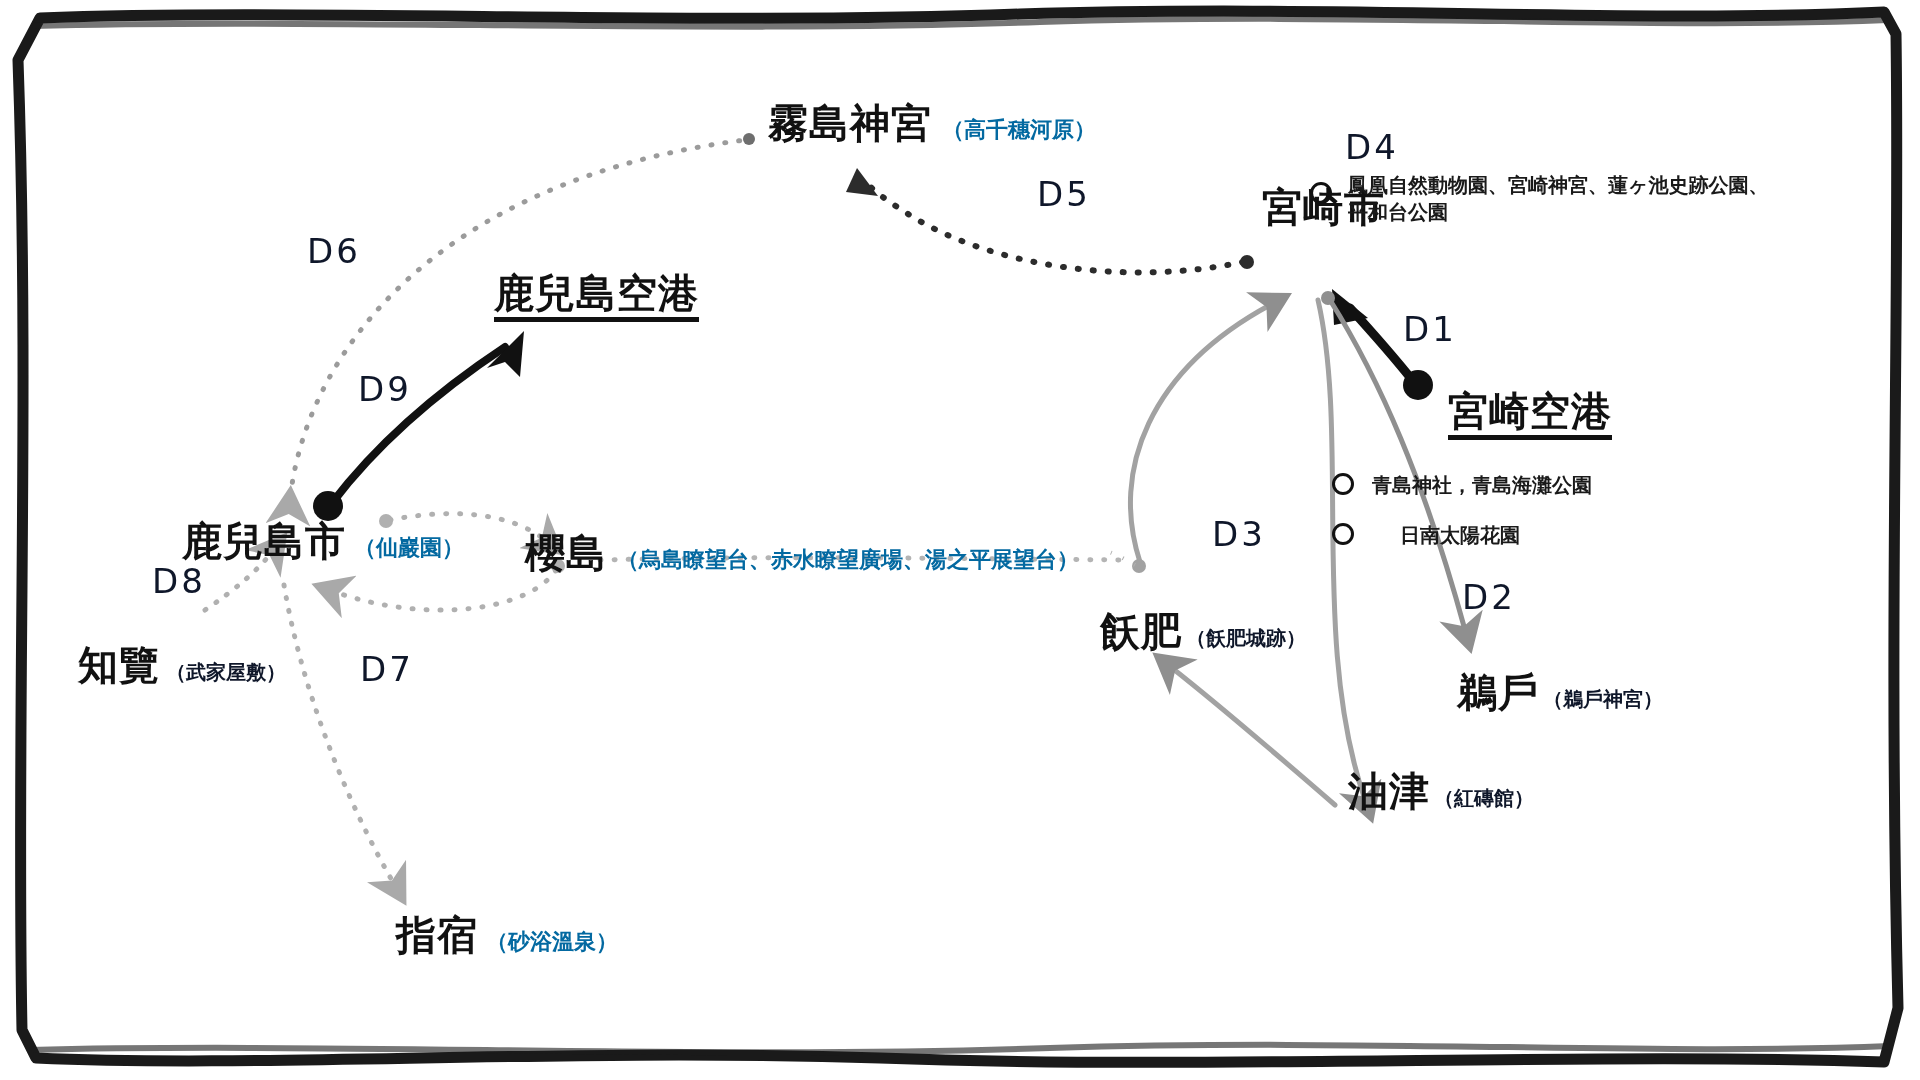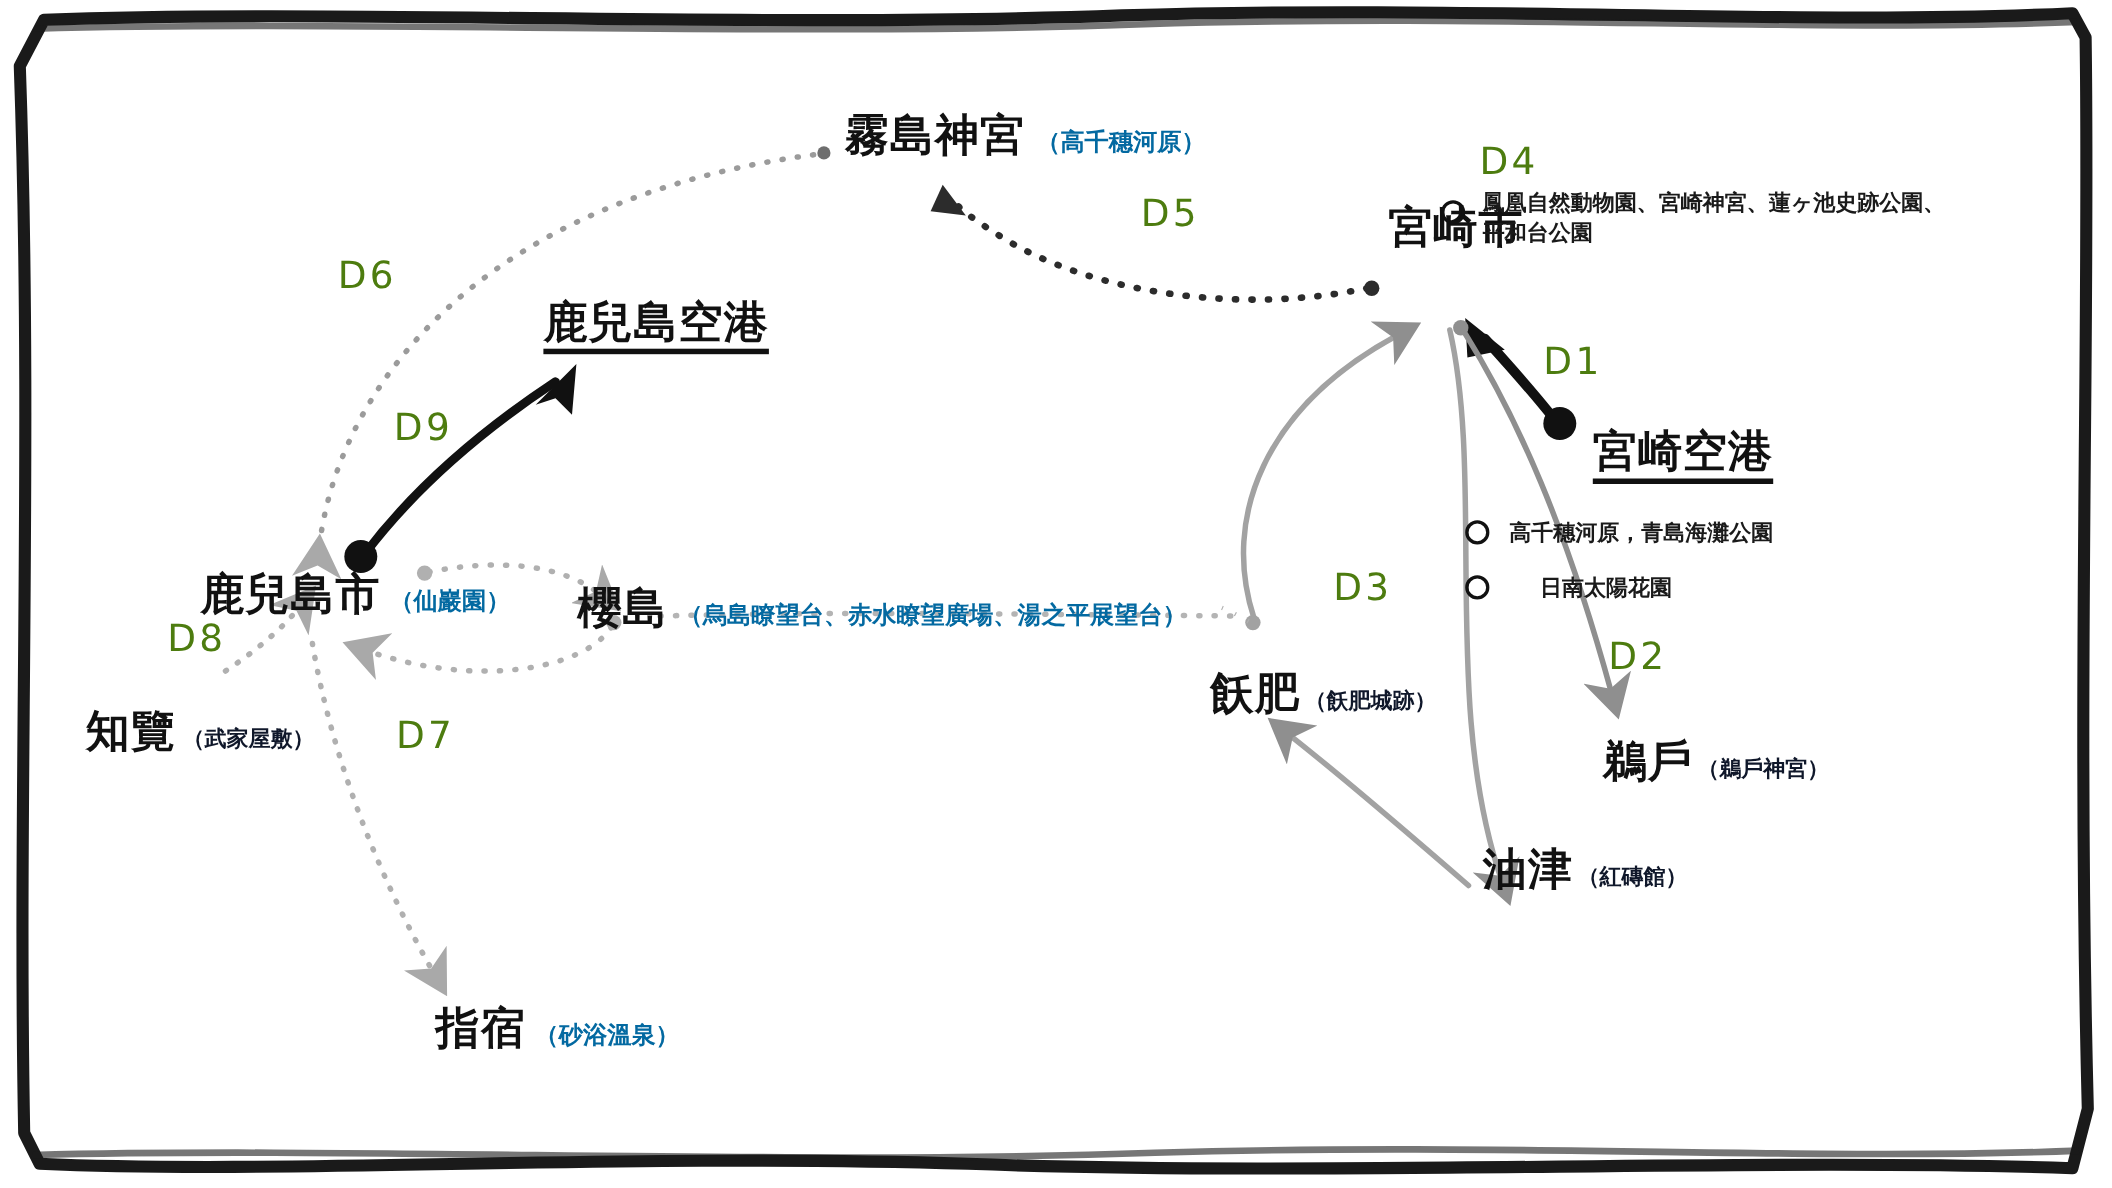--- a/index.html
+++ b/index.html
@@ -49,21 +49,21 @@
   }
   .sub-sm {
     font-size: 20px;
     font-weight: 700;
     color: #0f172a;
   }
   .route {
     font-size: 34px;
     font-weight: 400;
     letter-spacing: 3px;
-    color: #4d7c0f;
+    color: #0f172a;
     font-family: "DejaVu Sans", sans-serif;
   }
   .poi {
     font-size: 20px;
     font-weight: 600;
     color: #1a1a1a;
     line-height: 1.35;
   }
   .underline-place {
     border-bottom: 5px solid #111111;
@@ -162,21 +162,21 @@
 
   <div class="lbl" style="left:494px; top:270px;">
     <span class="place-lg underline-place">鹿兒島空港</span>
   </div>
 
   <div class="lbl" style="left:1448px; top:388px;">
     <span class="place-lg underline-place">宮崎空港</span>
   </div>
 
   <div class="ring" style="left:1332px; top:473px;"></div>
-  <div class="lbl poi" style="left:1372px; top:472px;">高千穗河原，青島海灘公園</div>
+  <div class="lbl poi" style="left:1372px; top:472px;">青島神社，青島海灘公園</div>
 
   <div class="ring" style="left:1332px; top:523px;"></div>
   <div class="lbl poi" style="left:1400px; top:522px;">日南太陽花園</div>
 
   <div class="lbl row" style="left:182px; top:518px;">
     <span class="place-lg">鹿兒島市</span>
     <span class="sub" style="margin-left:8px;">（仙巖園）</span>
   </div>
 
   <div class="lbl row" style="left:525px; top:530px;">

